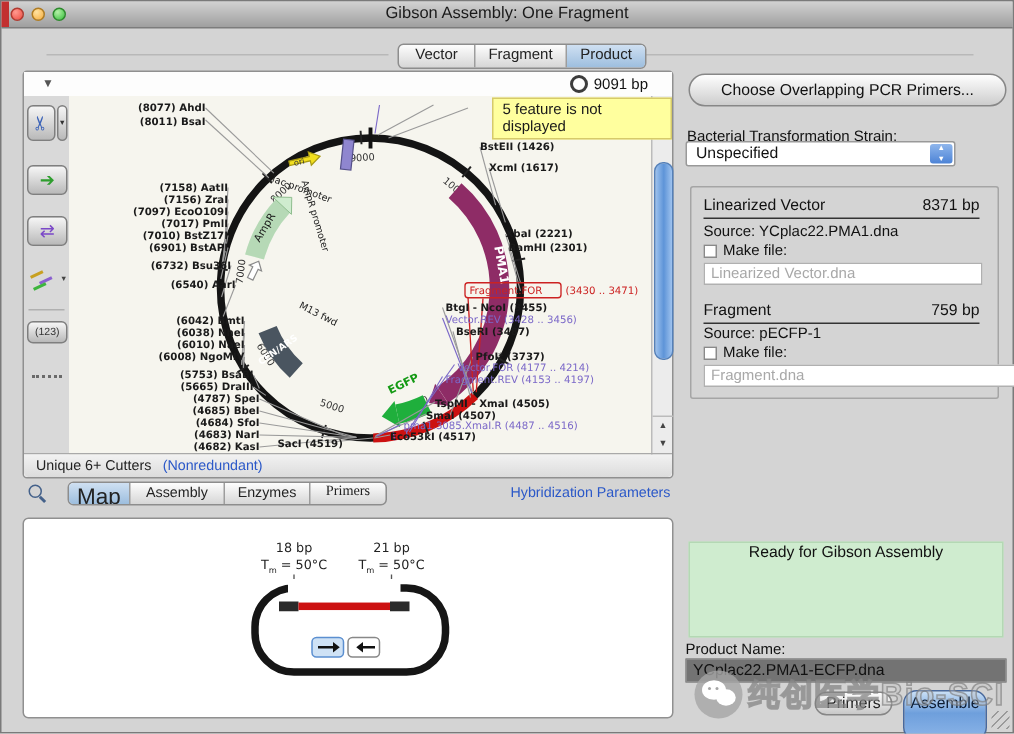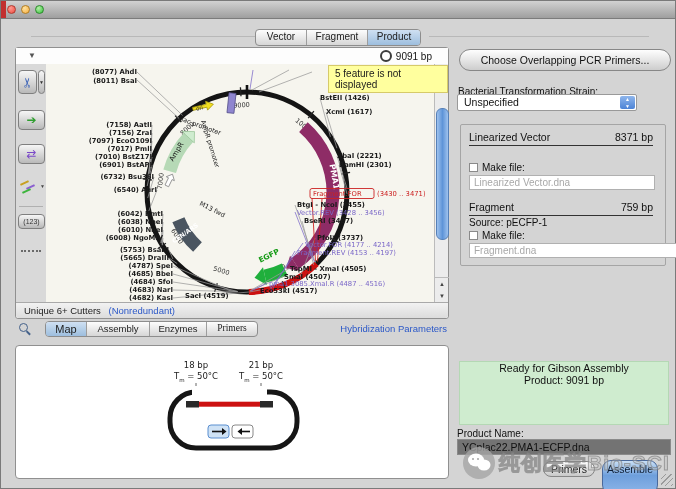--- a/index.html
+++ b/index.html
@@ -58,26 +58,27 @@
 </style>
 </head>
 <body>
 
 <div class="window">
 
   <div class="titlebar">
     <div class="tl red"></div>
     <div class="tl yel"></div>
     <div class="tl grn"></div>
+    <div class="title">Gibson Assembly: One Fragment</div>
   </div>
   <div class="corner-mark"></div>
 
   <div class="hairline" style="left:30px;width:228px;"></div>
   <div class="hairline" style="left:428px;width:220px;"></div>
-  <div class="seggroup" style="left:254px;top:28px;height:15px;">
+  <div class="seggroup" style="left:264px;top:28px;height:15px;">
     <div class="seg" style="width:50px;">Vector</div>
     <div class="seg" style="width:60px;">Fragment</div>
     <div class="seg sel" style="width:52px;">Product</div>
   </div>
 
   <div class="panel" style="left:14px;top:46px;width:434px;height:272px;">
     <div class="map-header">
       <span class="disclosure">▼</span>
       <span class="bp-wrap">
         <span class="circ-icon"></span>
@@ -281,21 +282,21 @@
 
     <div class="statusbar">
       <span>Unique 6+ Cutters</span>
       <span class="link" style="margin-left:5px;">(Nonredundant)</span>
     </div>
   </div>
 
   <div class="viewtabs">
     <span class="mag"></span>
     <div class="seggroup" style="left:30px;top:0;height:14px;">
-      <div class="seg sel" style="width:40px;font-size:11px;">Map</div>
+      <div class="seg sel" style="width:40px;font-size:15px;">Map</div>
       <div class="seg" style="width:62px;font-size:9.5px;">Assembly</div>
       <div class="seg" style="width:56px;font-size:9.5px;">Enzymes</div>
       <div class="seg" style="width:50px;font-size:9.5px;font-family:Liberation Serif, serif;">Primers</div>
     </div>
     <span class="hyb link">Hybridization Parameters</span>
   </div>
 
   <div class="panel" style="left:14px;top:344px;width:434px;height:134px;border-radius:4px;">
     <svg width="432" height="132" viewBox="0 0 432 132">
       <g font-size="8.5" fill="#222" text-anchor="middle">
@@ -336,37 +337,37 @@
   <div class="dropdown" style="left:456px;top:93px;width:180px;height:17px;line-height:15px;padding-left:6px;">
     <span>Unspecified</span>
     <span class="dd-stepper">▲<br>▼</span>
   </div>
 
   <div class="groupbox" style="left:459px;top:123px;width:206px;height:142px;">
     <div class="gb-head" style="top:6px;">
       <span>Linearized Vector</span>
       <span>8371 bp</span>
     </div>
+    <div class="gb-line" style="top:24px;">Source:   YCplac22.PMA1.dna</div>
     <div class="checkbox" style="left:8px;top:38px;"></div>
     <div class="gb-line" style="left:21px;top:37px;">Make file:</div>
     <input class="fileinput" style="left: 8px; top: 50px; width: 186px;" placeholder="Linearized Vector.dna">
 
     <div class="gb-head" style="top:76px;">
       <span>Fragment</span>
       <span>759 bp</span>
     </div>
     <div class="gb-line" style="top:92px;">Source:   pECFP-1</div>
     <div class="checkbox" style="left:8px;top:106px;"></div>
     <div class="gb-line" style="left:21px;top:105px;">Make file:</div>
     <input class="fileinput" style="left: 8px; top: 118px; width: 212px;" placeholder="Fragment.dna">
   </div>
 
   <div class="greenbox" style="left:458px;top:360px;width:210px;height:64px;">
     <div>Ready for Gibson Assembly</div>
-    <div>Product:   9091 bp</div>
   </div>
 
   <div class="rp-label" style="left:456px;top:427px;">Product Name:</div>
   <input class="textinput" style="left: 456px; top: 438px; width: 214px; height: 16px;" value="YCplac22.PMA1-ECFP.dna">
 
   <div class="cancel-btn" style="left:542px;top:460px;width:52px;height:16px;line-height:15px;">Primers</div>
   <div class="assemble-btn" style="left:601px;top:459px;width:56px;height:34px;line-height:16px;">Assemble</div>
 
   <div class="wm-circle" style="left:462px;top:446px;">
     <svg width="32" height="32" viewBox="0 0 32 32">

